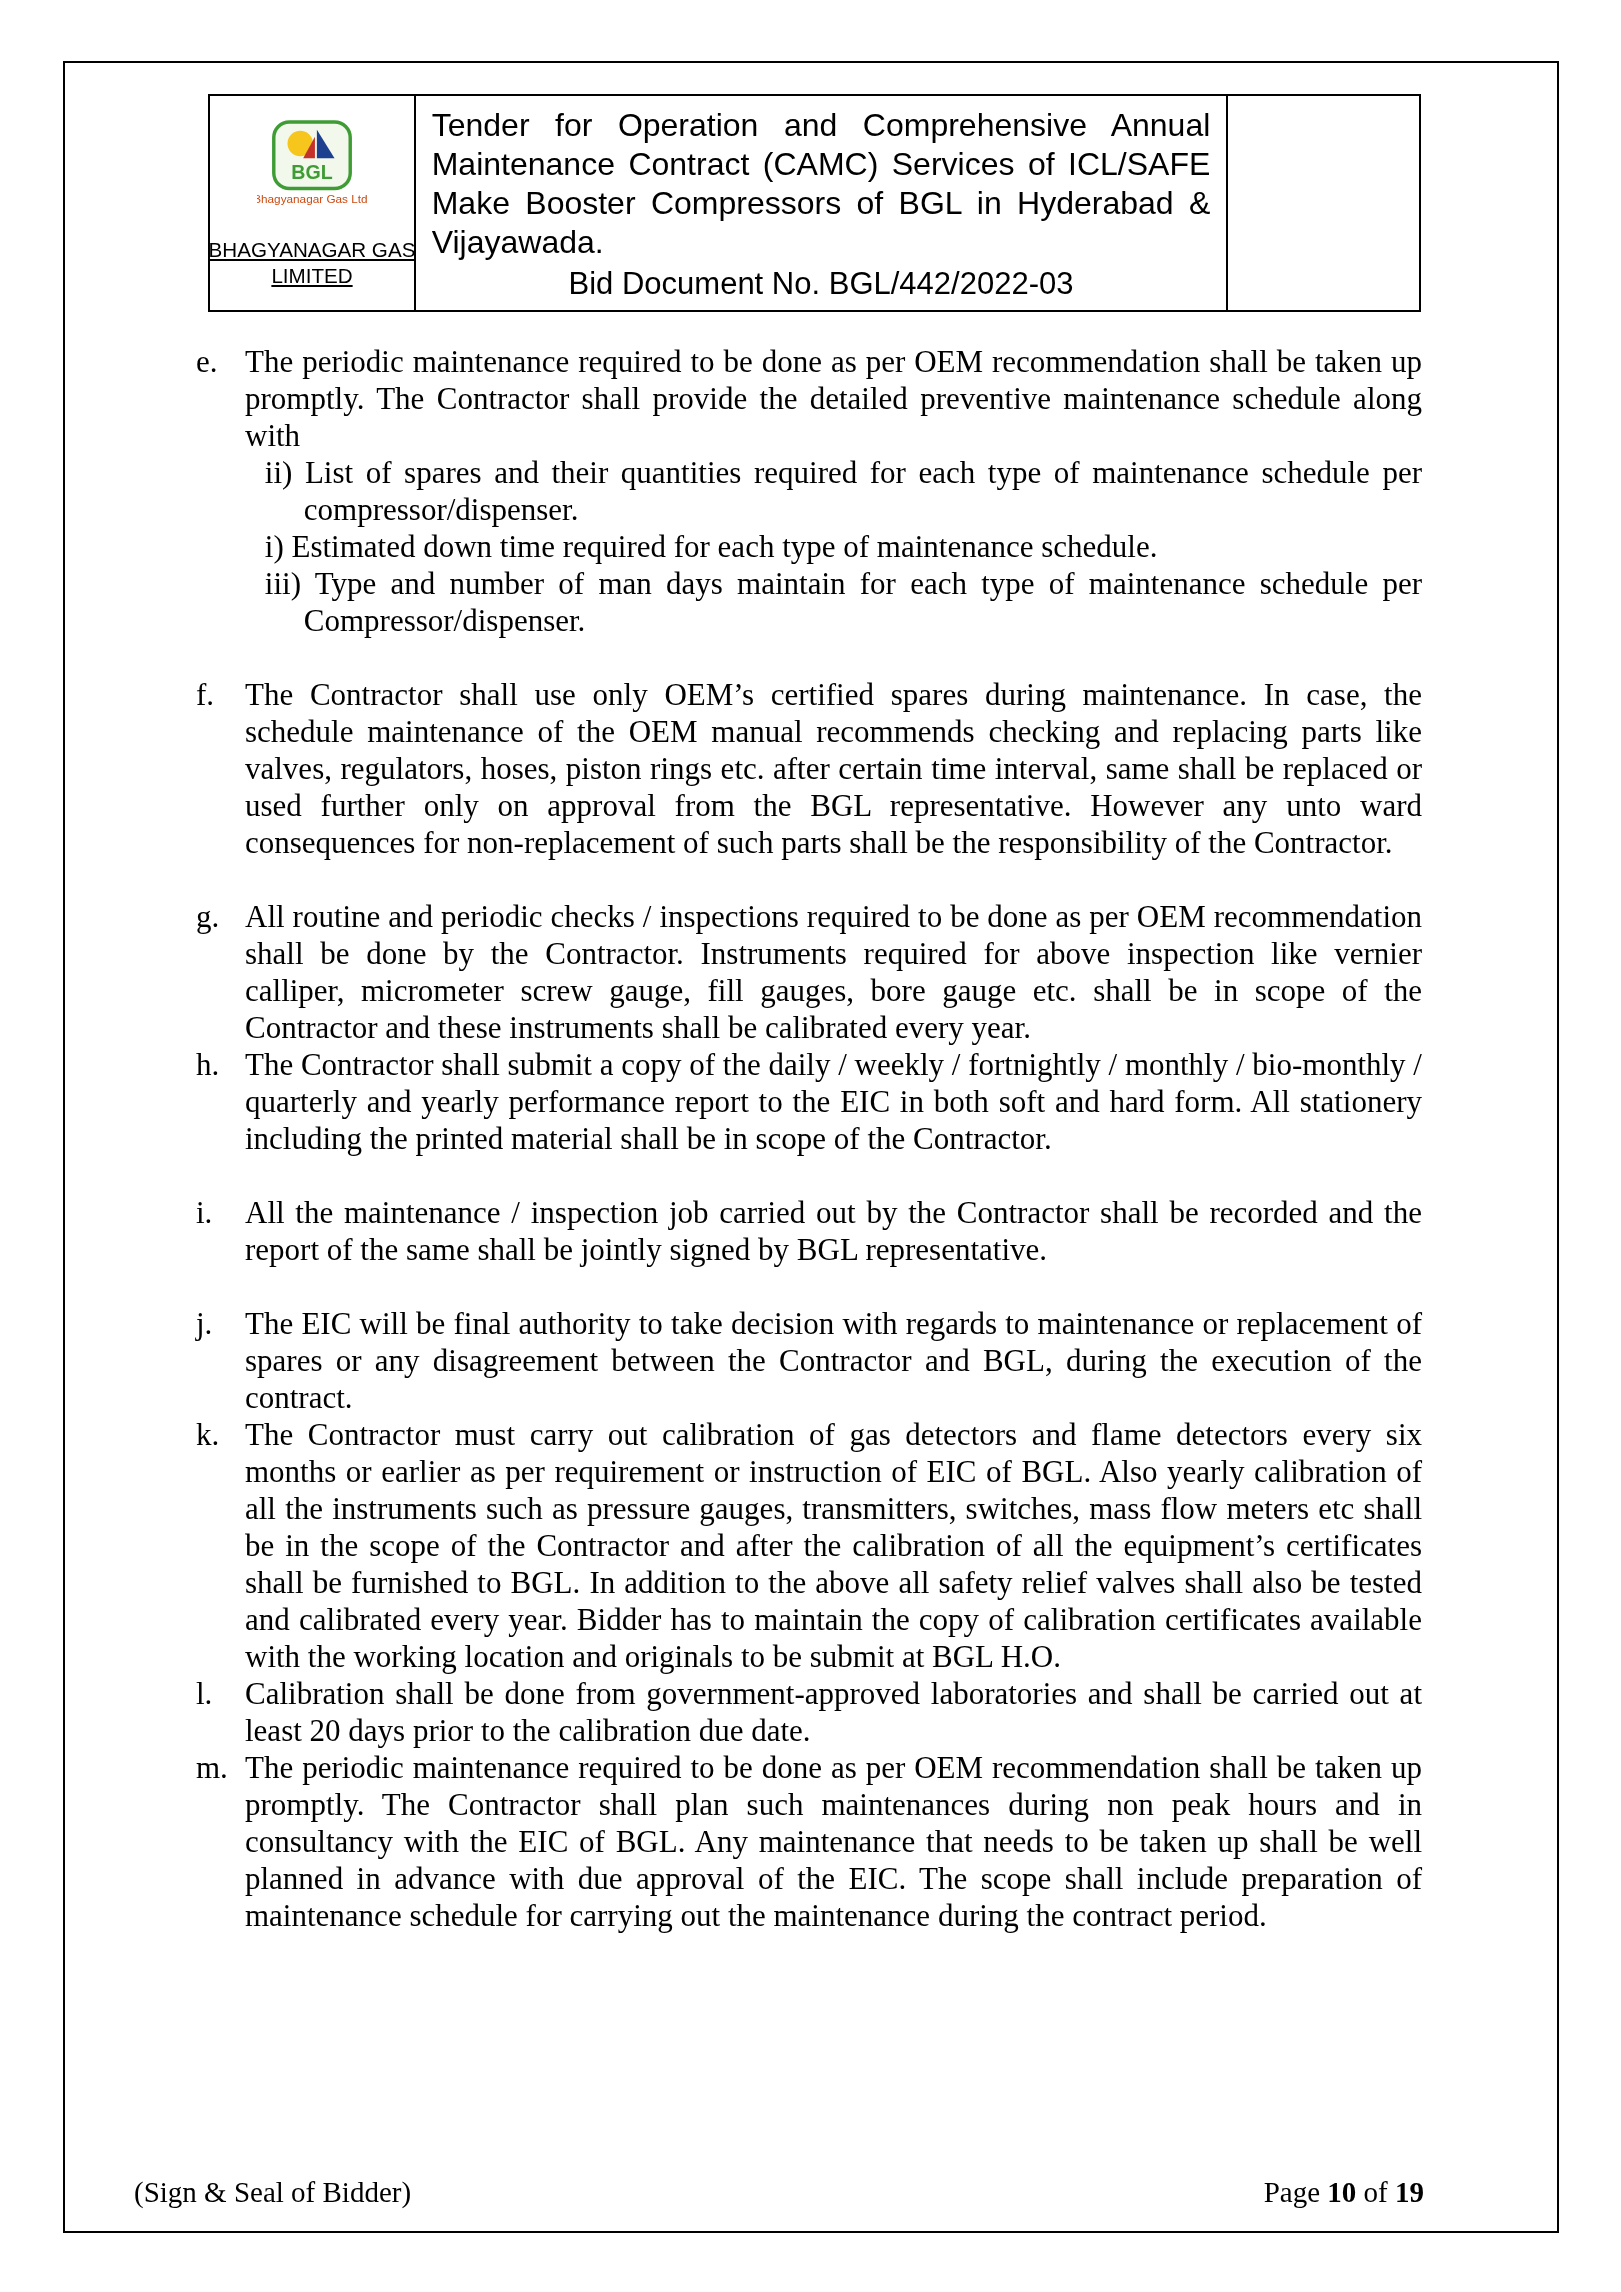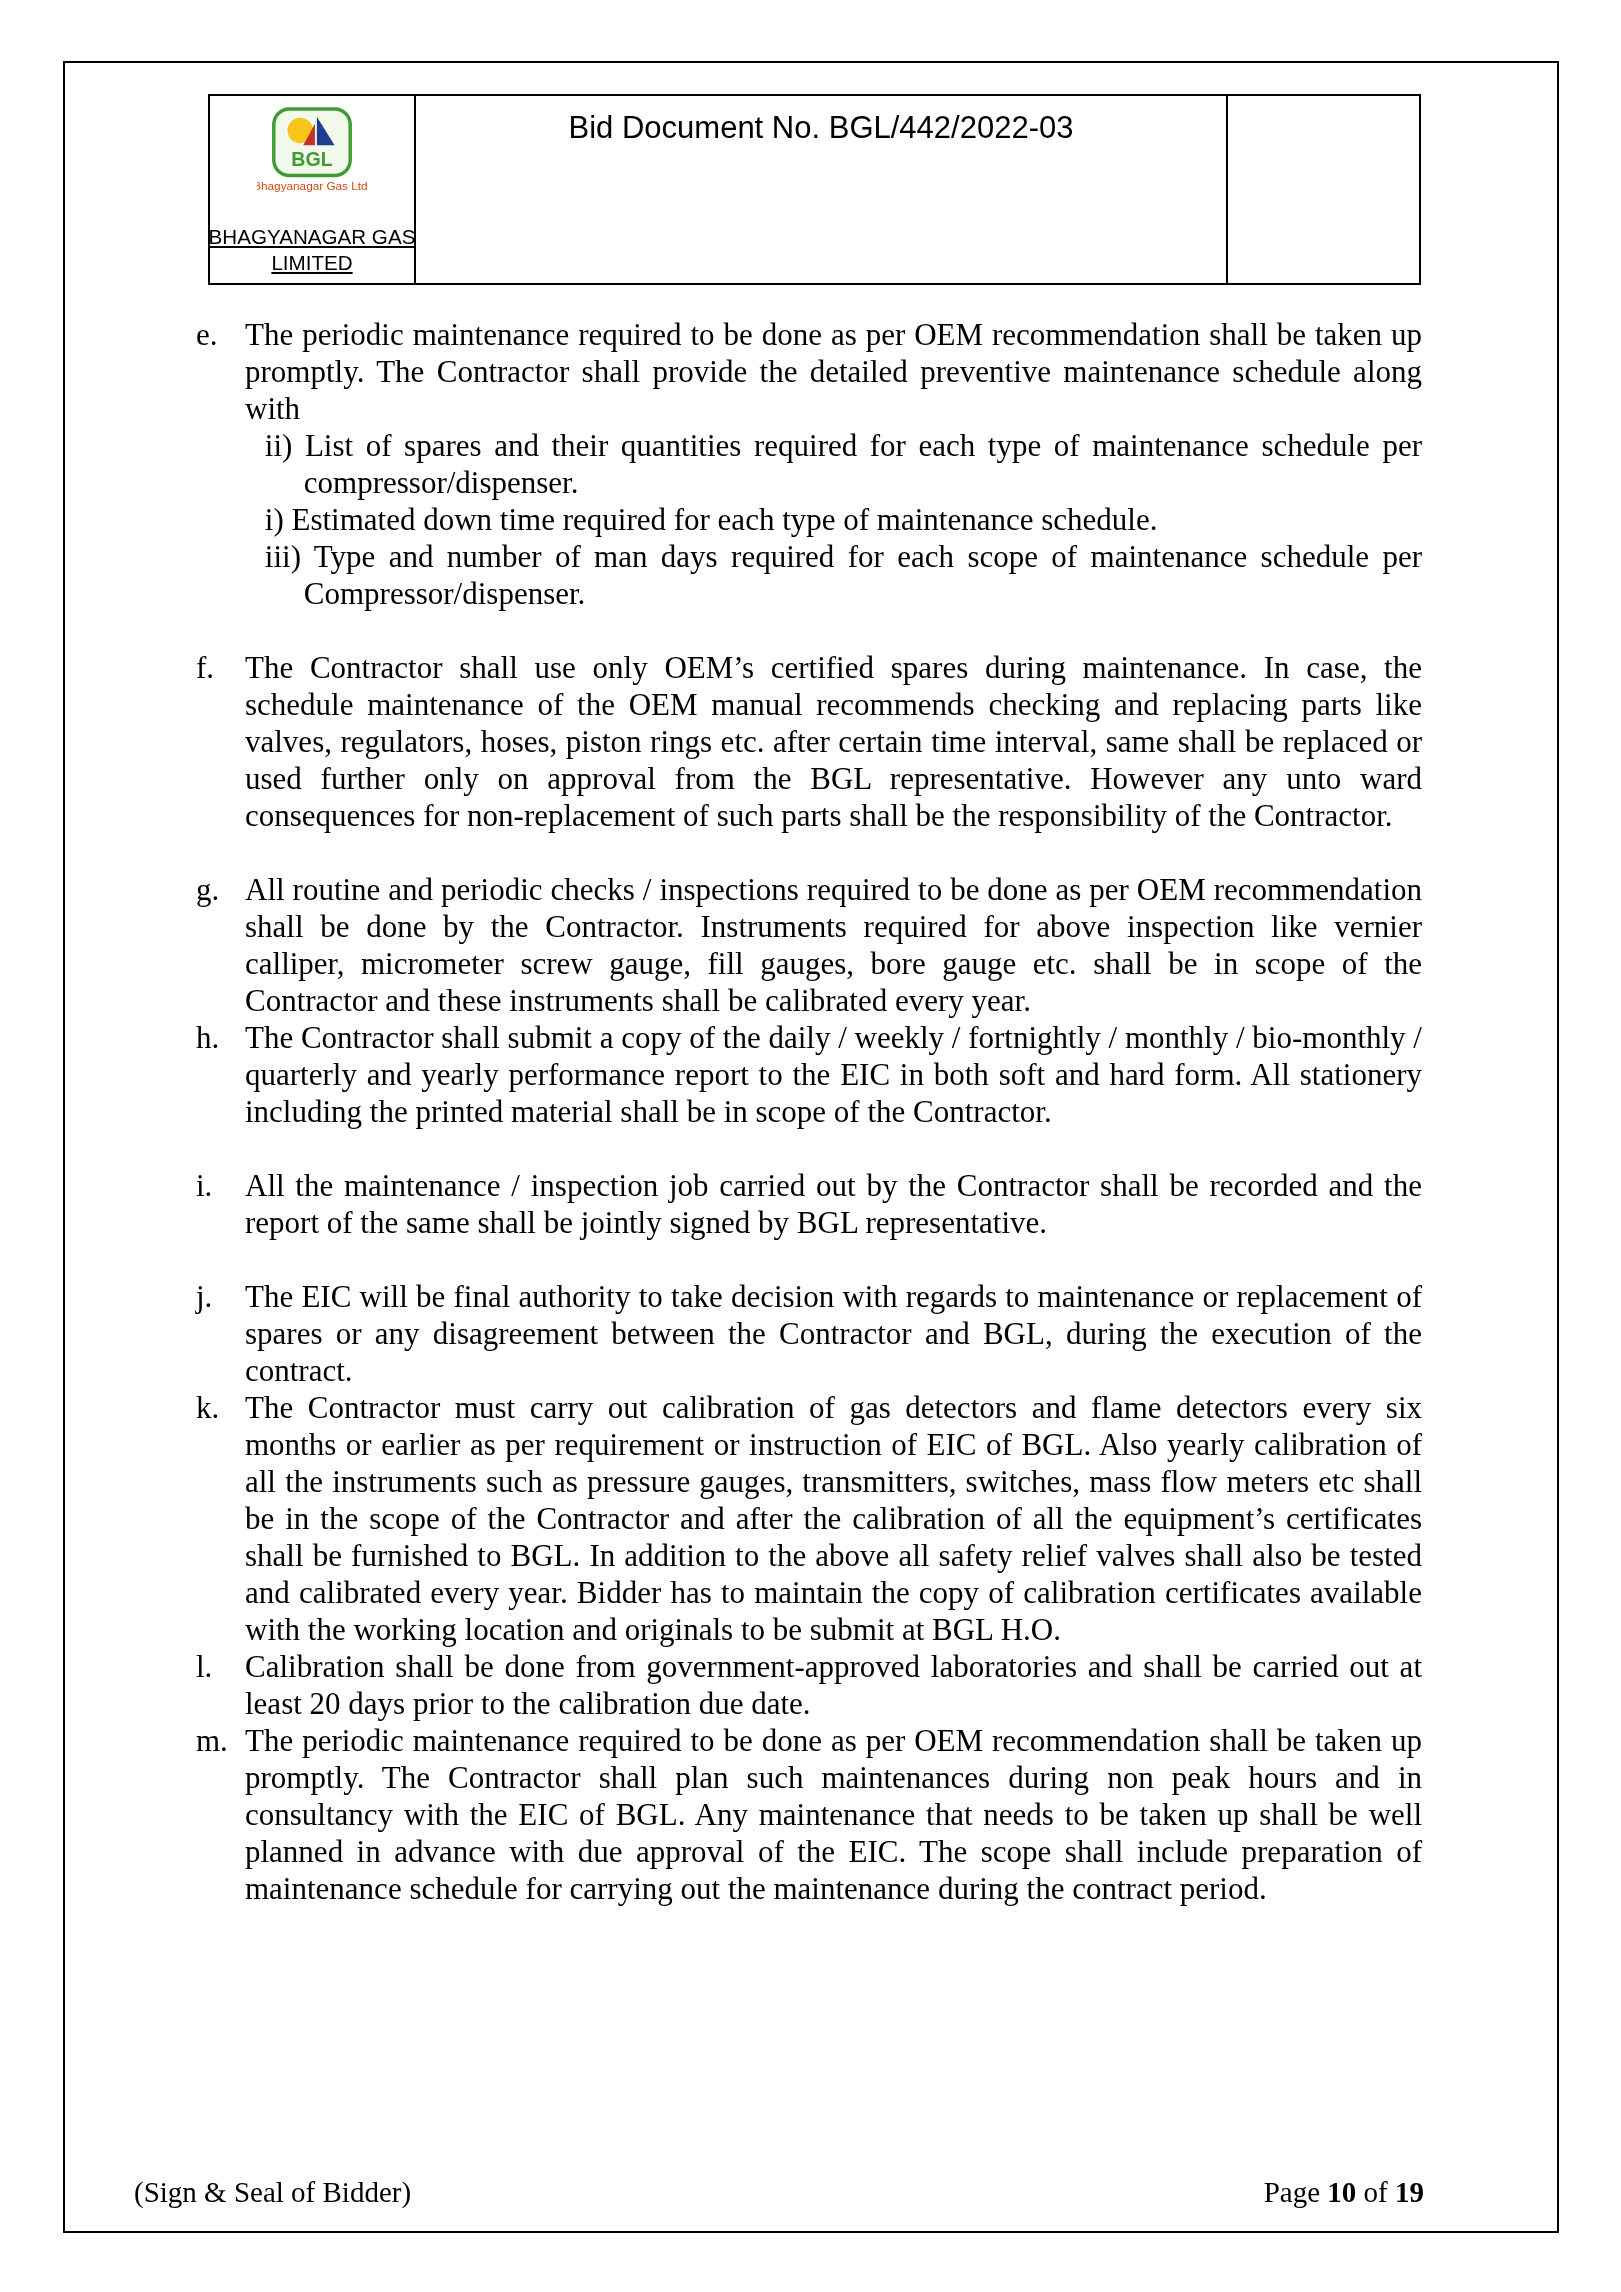--- a/index.html
+++ b/index.html
@@ -99,35 +99,36 @@
           <circle cx="44" cy="25" r="13" fill="#f7c61d"></circle>
           <path d="M61 11 L61 40 L79 40 Z" fill="#1d3f8f"></path>
           <path d="M59 18 L59 40 L47 40 Z" fill="#c4332b"></path>
           <text x="56" y="61" font-size="20" font-weight="bold" fill="#3f9c35" text-anchor="middle" font-family="Liberation Sans, sans-serif">BGL</text>
           <text x="56" y="86" font-size="12" fill="#cc4b12" text-anchor="middle" font-family="Liberation Sans, sans-serif">Bhagyanagar Gas Ltd.</text>
         </svg>
         <div class="org-name">BHAGYANAGAR GAS LIMITED</div>
       </div>
 
       <div class="cell cell-title">
+        <p class="title-text">Tender for Operation and Comprehensive Annual Maintenance Contract (CAMC) Services of ICL/SAFE Make Booster Compressors of BGL in Hyderabad &amp; Vijayawada.</p>
         <p class="bid-line">Bid Document No. BGL/442/2022-03</p>
       </div>
 
 
     </div>
 
     <div class="doc-body">
 
       <div class="li">
         <span class="mk">e.</span>
         <div class="it">
           <p class="jt">The periodic maintenance required to be done as per OEM recommendation shall be taken up promptly. The Contractor shall provide the detailed preventive maintenance schedule along with</p>
           <div class="sub">ii) List of spares and their quantities required for each type of maintenance schedule per compressor/dispenser.</div>
           <div class="sub">i) Estimated down time required for each type of maintenance schedule.</div>
-          <div class="sub">iii) Type and number of man days required for each scope of maintenance schedule per Compressor/dispenser.</div>
+          <div class="sub">iii) Type and number of man days maintain for each type of maintenance schedule per Compressor/dispenser.</div>
         </div>
       </div>
 
       <div class="li gap">
         <span class="mk">f.</span>
         <div class="it">
             <p class="jt">The Contractor shall use only OEM’s certified spares during maintenance. In case, the schedule maintenance of the OEM manual recommends checking and replacing parts like valves, regulators, hoses, piston rings etc. after certain time interval, same shall be replaced or used further only on approval from the BGL representative. However any unto ward consequences for non-replacement of such parts shall be the responsibility of the Contractor.</p>
           </div>
       </div>
 

